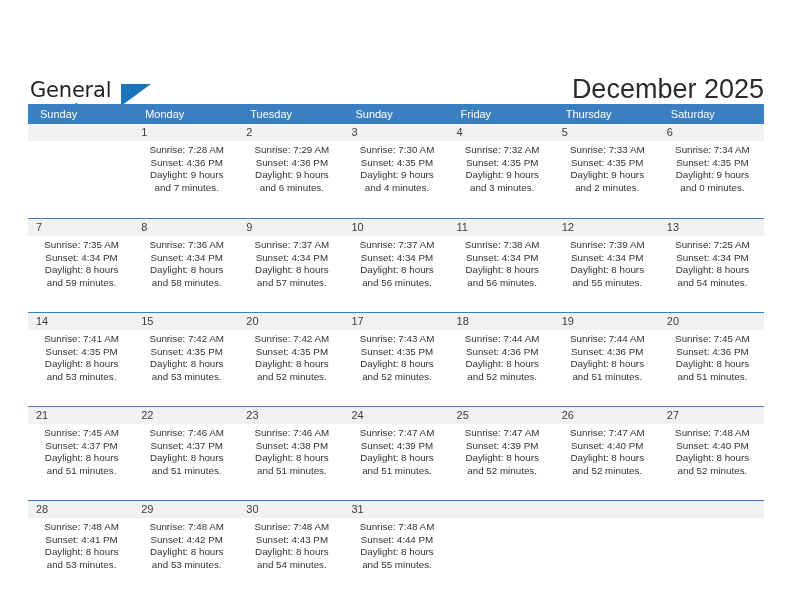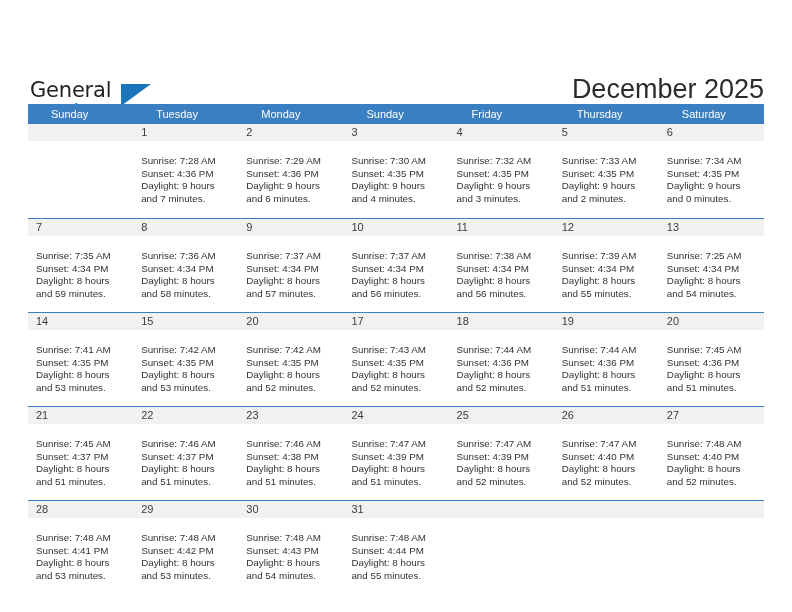--- a/index.html
+++ b/index.html
@@ -100,21 +100,21 @@
     display: flex;
     width: 100%;
     background: #3a7fc1;
     height: 20px;
   }
   .dow {
     flex: 1 1 0;
     color: #ffffff;
     font-size: 11px;
     line-height: 20px;
-    padding-left: 23px;
+    padding-left: 12px;
     box-sizing: border-box;
     white-space: nowrap;
   }
 
   .week {
     display: flex;
     width: 100%;
     border-top: 1.5px solid #3a7fc1;
     box-sizing: border-box;
     height: 94px;
@@ -134,24 +134,25 @@
     font-size: 11px;
     color: #3c3c3c;
     line-height: 17px;
     padding-left: 8px;
     box-sizing: border-box;
   }
   .day-cell.empty .day-num {
     background: #f1f1f1;
   }
   .day-info {
-    padding: 14px 6px 0 8px;
+    padding: 3px 6px 0 8px;
     font-size: 9.8px;
     line-height: 12.6px;
     color: #333333;
+    text-align: center;
   }
   .day-info div {
     white-space: nowrap;
   }
 </style>
 </head>
 <body>
 
 <div class="page">
 
@@ -165,22 +166,22 @@
 
     <div class="title-block">
       <div class="cal-title">December 2025</div>
     </div>
 
   </div>
 
   <div class="calendar">
     <div class="dow-row" id="dow-row">
         <div class="dow">Sunday</div>
+        <div class="dow">Monday</div>
         <div class="dow">Tuesday</div>
-        <div class="dow">Monday</div>
         <div class="dow">Sunday</div>
         <div class="dow">Friday</div>
         <div class="dow">Thursday</div>
         <div class="dow">Saturday</div>
       </div>
     <div id="weeks-container">
         <div class="week">
           <div class="day-cell empty">
             <div class="day-num"></div>
             <div class="day-info">

